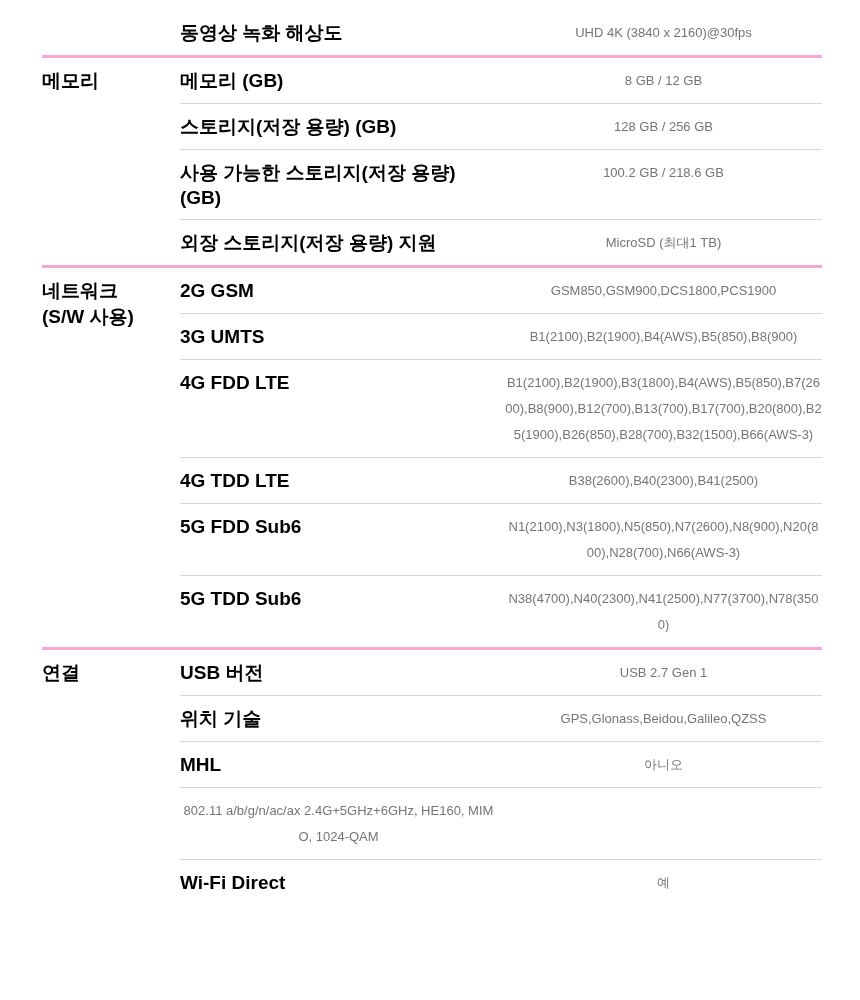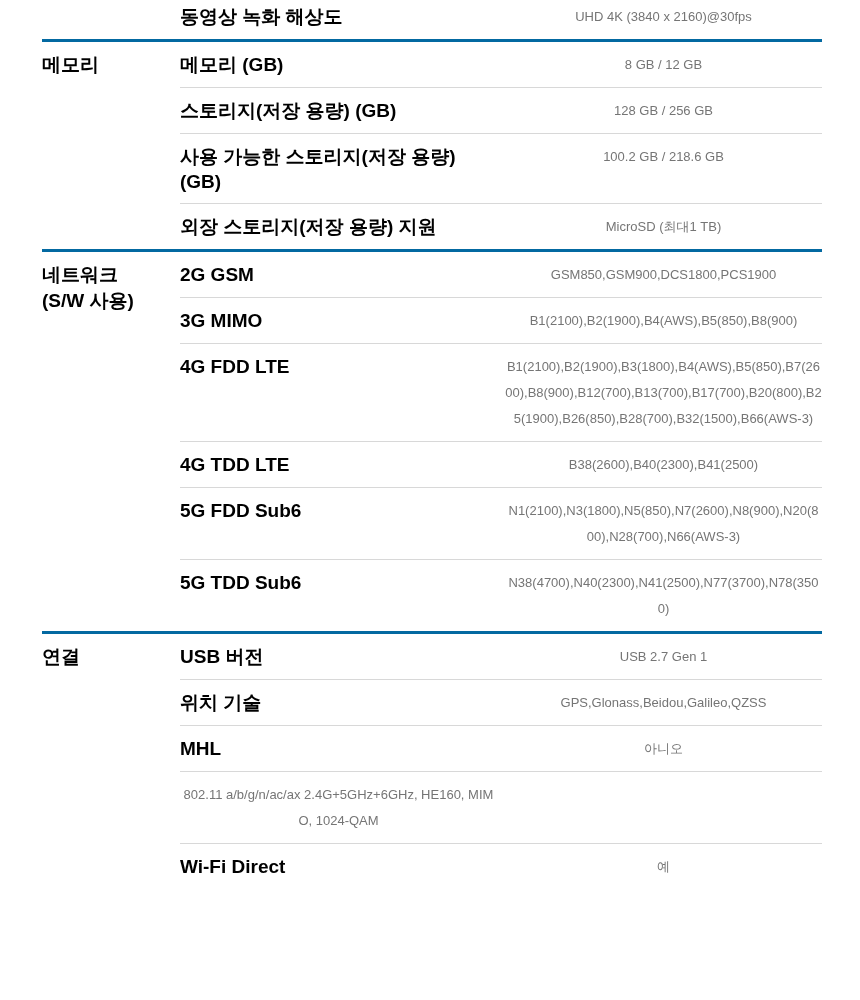--- a/index.html
+++ b/index.html
@@ -13,21 +13,21 @@
     overflow: hidden;
     font-family: "Liberation Sans", sans-serif;
     color: #000;
   }
   .spec-table {
     margin-left: 42px;
     width: 780px;
   }
   .spec-section {
     display: flex;
-    border-top: 3px solid #0369a1;
+    border-top: 3px solid #f9a8d4;
   }
   .spec-section.no-top-border {
     border-top: none;
   }
   .category-cell {
     flex: 0 0 120px;
     padding: 10px 18px 0 0;
     font-size: 19px;
     font-weight: bold;
     line-height: 26px;
@@ -39,21 +39,21 @@
   }
   .spec-row {
     display: flex;
     padding: 10px 0 9px 0;
     border-top: 1px solid #d8d8d8;
   }
   .rows .spec-row:first-child {
     border-top: none;
   }
   .spec-section.cut-top .spec-row {
-    padding-top: 4px;
+    padding-top: 20px;
   }
   .label-cell {
     flex: 0 0 295px;
     padding-right: 30px;
     font-size: 19px;
     font-weight: bold;
     line-height: 25px;
     color: #000000;
   }
   .value-cell {
@@ -104,21 +104,21 @@
   </section>
 
   <section class="spec-section">
     <div class="category-cell">네트워크 (S/W 사용)</div>
     <div class="rows">
       <div class="spec-row">
         <div class="label-cell">2G GSM</div>
         <div class="value-cell">GSM850,GSM900,DCS1800,PCS1900</div>
       </div>
       <div class="spec-row">
-        <div class="label-cell">3G MIMO</div>
+        <div class="label-cell">3G UMTS</div>
         <div class="value-cell">B1(2100),B2(1900),B4(AWS),B5(850),B8(900)</div>
       </div>
       <div class="spec-row">
         <div class="label-cell">4G FDD LTE</div>
         <div class="value-cell">B1(2100),B2(1900),B3(1800),B4(AWS),B5(850),B7(2600),B8(900),B12(700),B13(700),B17(700),B20(800),B25(1900),B26(850),B28(700),B32(1500),B66(AWS-3)</div>
       </div>
       <div class="spec-row">
         <div class="label-cell">4G TDD LTE</div>
         <div class="value-cell">B38(2600),B40(2300),B41(2500)</div>
       </div>

